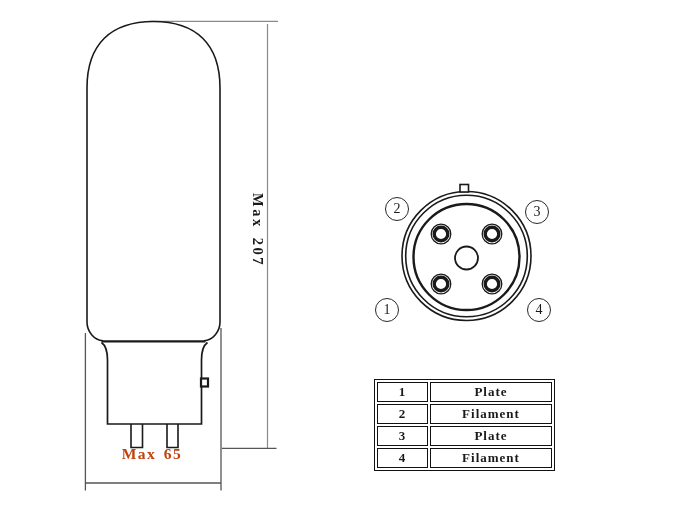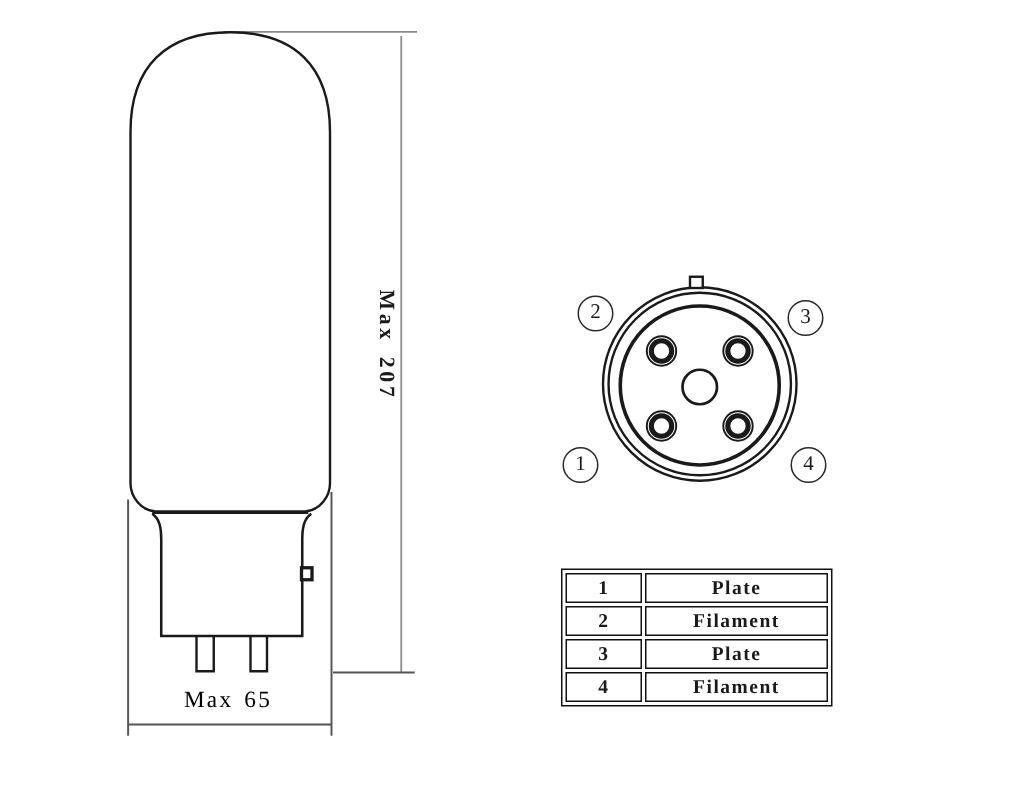--- a/index.html
+++ b/index.html
@@ -8,24 +8,24 @@
     font-family:"Liberation Serif", serif;color:#111;overflow:hidden;
   }
   svg{position:absolute;left:0;top:0;}
   .dim-height-label{
     position:absolute;left:257px;top:230px;
     transform:translate(-50%,-50%) rotate(90deg);
     font-weight:bold;font-size:14.5px;letter-spacing:2.5px;word-spacing:3px;
     white-space:nowrap;color:#1a1a1a;
   }
   .dim-width-label{
-    position:absolute;left:152px;top:467px;
+    position:absolute;left:152px;top:454px;
     transform:translate(-50%,-50%);
-    font-weight:normal;font-size:15.5px;letter-spacing:1.5px;word-spacing:2px;
-    white-space:nowrap;color:#000000;
+    font-weight:bold;font-size:15.5px;letter-spacing:1.5px;word-spacing:2px;
+    white-space:nowrap;color:#c2410c;
   }
   .pinnum{
     position:absolute;width:22px;height:22px;
     border:1.4px solid #2a2a2a;border-radius:50%;
     display:flex;align-items:center;justify-content:center;
     font-size:14px;line-height:1;color:#1a1a1a;background:#fff;
   }
   .pinnum.p1{left:375px;top:298px;}
   .pinnum.p2{left:385px;top:197px;}
   .pinnum.p3{left:525px;top:200px;}

